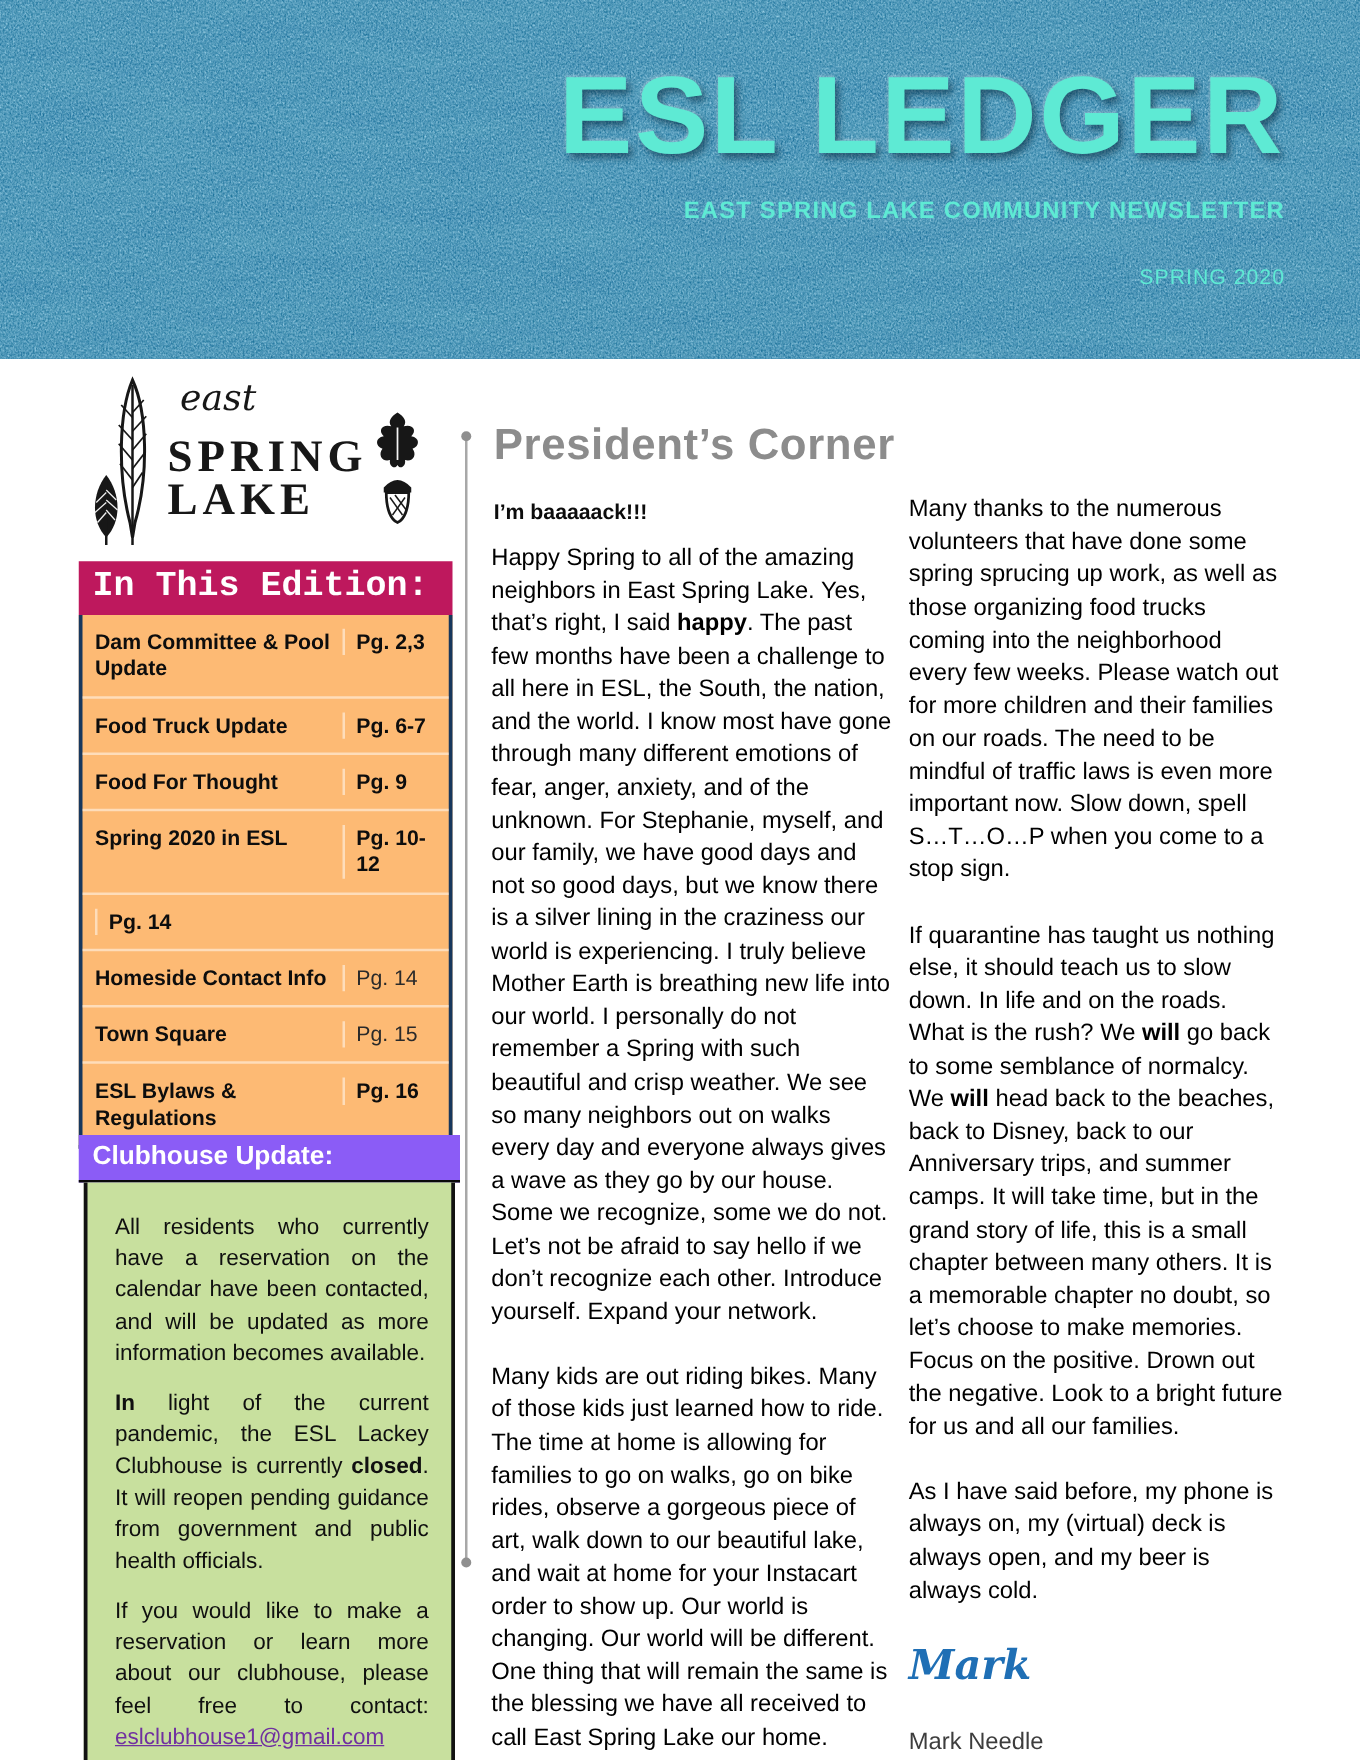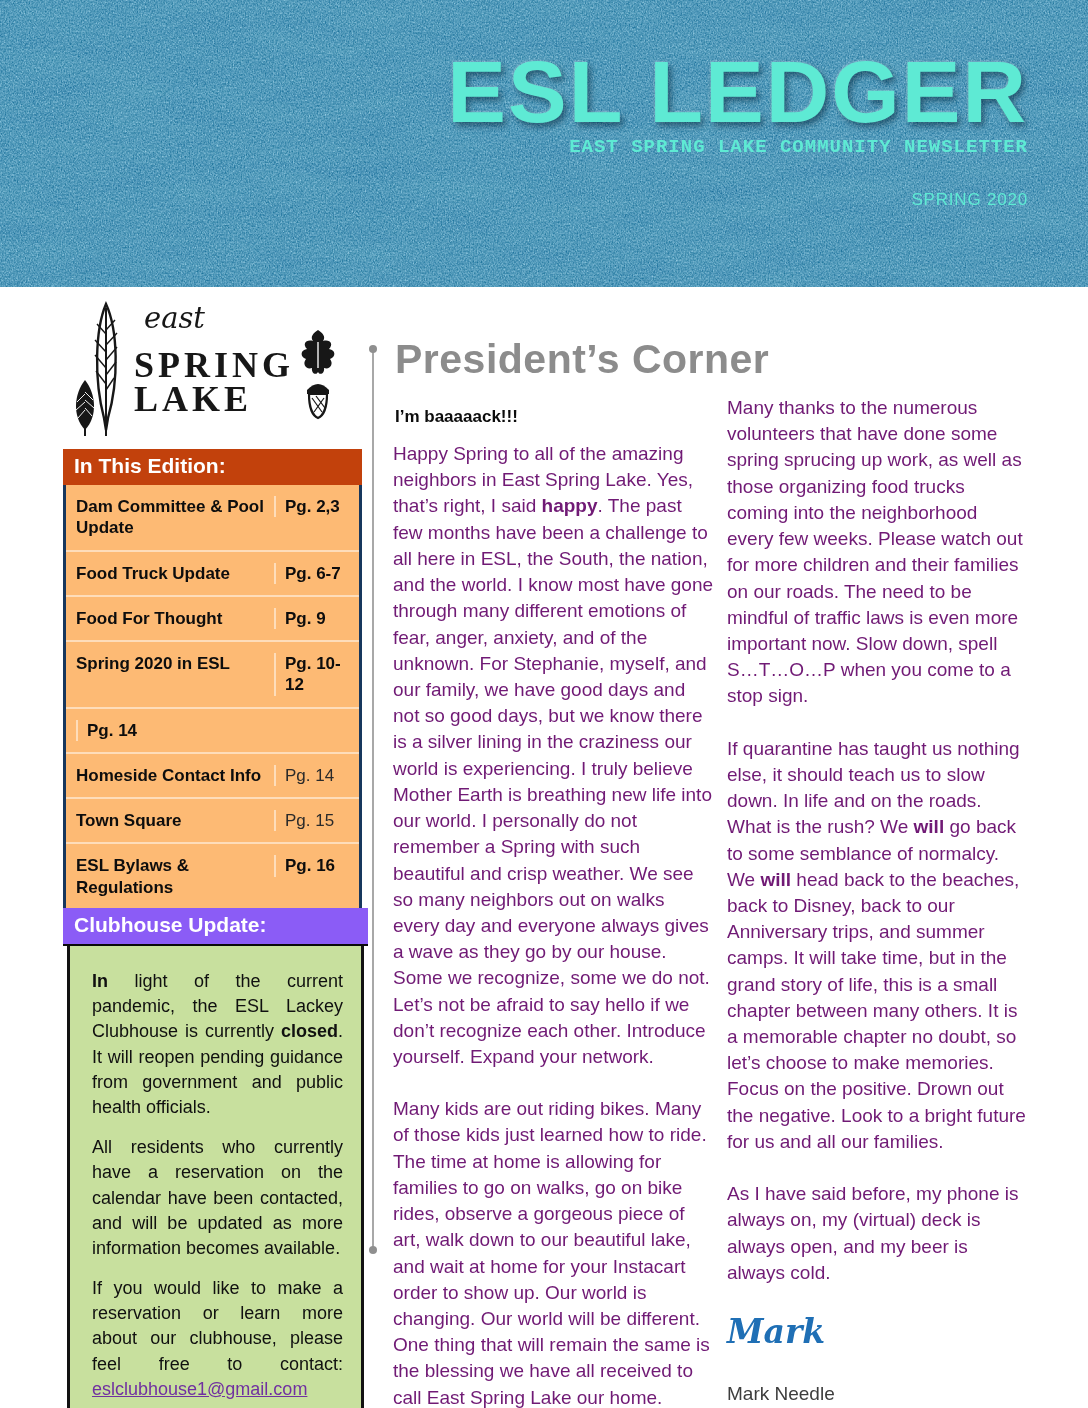--- a/index.html
+++ b/index.html
@@ -10,63 +10,63 @@
 
   
   .banner{position:absolute;left:0;top:0;width:1088px;height:287px;background:#166b9a;overflow:hidden;}
   .banner svg.texture{position:absolute;left:0;top:0;width:100%;height:100%;display:block;}
   .banner-text{position:absolute;top:0;right:60px;text-align:right;color:#5eead4;}
   .banner-title{
     font-size:88px;font-weight:bold;letter-spacing:2px;line-height:1;margin-top:48px;
     text-shadow:3px 4px 6px rgba(8,40,60,.55), -1px -1px 2px rgba(255,255,255,.25);
     white-space:nowrap;
   }
-  .banner-subtitle{font-size:19px;font-weight:bold;letter-spacing:1px;white-space:nowrap;font-family:Liberation Mono, monospace;}
+  .banner-subtitle{font-size:19px;font-weight:bold;letter-spacing:1px;margin-top:22px;white-space:nowrap;}
   .banner-issue{font-size:17px;font-weight:normal;letter-spacing:.8px;margin-top:32px;}
 
   
   .logo{position:absolute;left:82px;top:300px;width:260px;height:142px;}
   .logo-row{display:flex;align-items:flex-start;}
   .logo-text{margin-left:6px;color:#171717;}
   .logo-east{font-family:"DejaVu Serif", serif;font-style:italic;font-size:29px;line-height:1;margin:4px 0 15px 10px;}
   .logo-spring,.logo-lake{font-family:"Liberation Serif", serif;font-weight:bold;font-size:36px;letter-spacing:4px;line-height:.95;}
   .logo-right{margin-left:2px;margin-top:28px;display:flex;flex-direction:column;align-items:center;}
   .leaf-small{position:absolute;left:-14px;top:78px;}
 
   
   .divider{position:absolute;left:372px;top:349px;width:2px;height:901px;background:#a8a8a8;}
   .divider::before,.divider::after{content:"";position:absolute;left:-3px;width:8px;height:8px;border-radius:50%;background:#8f8f8f;}
   .divider::before{top:-4px;}
   .divider::after{bottom:-4px;}
 
   
   .toc{position:absolute;left:63px;top:449px;width:299px;}
-  .toc-header{background:#c2410c;color:#fff;font-weight:bold;font-size:21px;padding:5px 11px 7px;}
+  .toc-header{background:#be185d;color:#fff;font-weight:bold;font-size:28px;padding:5px 11px 7px;font-family:Liberation Mono, monospace;}
   .toc-body{background:#fdba74;border:3px solid #17375d;border-top:none;}
   .toc-row{display:flex;align-items:flex-start;padding:11px 8px 11px 10px;border-bottom:2px solid rgba(255,255,255,.5);}
   .toc-row:last-child{border-bottom:none;}
   .toc-label{flex:1;font-weight:bold;font-size:17px;line-height:1.25;padding-right:6px;color:#0d0d0d;}
   .toc-page{width:66px;font-weight:bold;font-size:17px;line-height:1.25;border-left:2px solid rgba(255,255,255,.5);padding-left:9px;color:#0d0d0d;}
   .toc-page.regular{font-weight:normal;color:#2a2a2a;}
 
   
   .clubhouse{position:absolute;left:63px;top:908px;width:305px;}
   .clubhouse-header{background:#8b5cf6;color:#fff;font-weight:bold;font-size:21px;padding:5px 11px 7px;border-bottom:2px solid #0a0a0a;}
   .clubhouse-body{background:#c8e09e;border:3px solid #121212;border-top:none;margin:0 4px;padding:8px 18px 14px 22px;}
   .clubhouse-body p{font-size:18px;line-height:1.40;text-align:justify;margin:15px 0;color:#101010;}
   .clubhouse-body .b{font-weight:bold;}
   .email-link{color:#7030a0;text-decoration:underline;}
 
   
   .article{position:absolute;left:393px;top:336px;width:636px;display:flex;}
   .article-col1{width:322px;margin-right:12px;}
   .article-col2{width:302px;margin-top:59px;}
-  .article-heading{color:#8c8c8c;font-size:41px;font-weight:bold;letter-spacing:.5px;margin:0 0 24px 2px;white-space:nowrap;}
+  .article-heading{color:#8c8c8c;font-size:35px;font-weight:bold;letter-spacing:.5px;margin:0 0 24px 2px;white-space:nowrap;}
   .article-intro{font-weight:bold;font-size:17px;margin:0 0 14px 2px;color:#0c0c0c;}
-  .body-para{font-size:19px;line-height:1.38;margin:0 0 26px;color:#701a75;}
+  .body-para{font-size:19px;line-height:1.38;margin:0 0 26px;color:#000000;}
   .body-para .b{font-weight:bold;}
   .signature{color:#1f6fb5;font-family:"DejaVu Serif", serif;font-style:italic;font-weight:bold;font-size:33px;margin:4px 0 30px;}
   .closing div{font-size:19px;line-height:1.4;color:#3d3d3d;}
 </style>
 </head>
 <body>
 
 <div class="banner">
   <svg class="texture" preserveAspectRatio="none">
     <defs>
@@ -176,22 +176,22 @@
       <div class="toc-row">
         <div class="toc-label">ESL Bylaws &amp; Regulations</div>
         <div class="toc-page">Pg. 16</div>
       </div>
     </div>
 </div>
 
 <div class="clubhouse">
   <div class="clubhouse-header">Clubhouse Update:</div>
   <div class="clubhouse-body" id="clubhouse-body">
+      <p class=""><span>All residents who currently have a reservation on the calendar have been contacted, and will be updated as more information becomes available.</span></p>
       <p class=""><span class="b">In</span><span> light of the current pandemic, the ESL Lackey Clubhouse is currently </span><span class="b">closed</span><span>.  It will reopen pending guidance from government and public health officials.</span></p>
-      <p class=""><span>All residents who currently have a reservation on the calendar have been contacted, and will be updated as more information becomes available.</span></p>
       <p class=""><span>If you would like to make a reservation or learn more about our clubhouse, please feel free to contact: </span><a href="#" class="email-link">eslclubhouse1@gmail.com</a></p>
     </div>
 </div>
 
 <div class="article">
   <div class="article-col1">
     <div class="article-heading">President’s Corner</div>
     <div class="article-intro">I’m baaaaack!!!</div>
     <div id="article-col1-paras">
         <p class="body-para"><span>Happy Spring to all of the amazing neighbors in East Spring Lake.  Yes, that’s right, I said </span><span class="b">happy</span><span>.  The past few months have been a challenge to all here in ESL, the South, the nation, and the world.  I know most have gone through many different emotions of fear, anger, anxiety, and of the unknown.  For Stephanie, myself, and our family, we have good days and not so good days, but we know there is a silver lining in the craziness our world is experiencing.  I truly believe Mother Earth is breathing new life into our world.  I personally do not remember a Spring with such beautiful and crisp weather.  We see so many neighbors out on walks every day and everyone always gives a wave as they go by our house.  Some we recognize, some we do not.  Let’s not be afraid to say hello if we don’t recognize each other.  Introduce yourself. Expand your network.</span></p>

